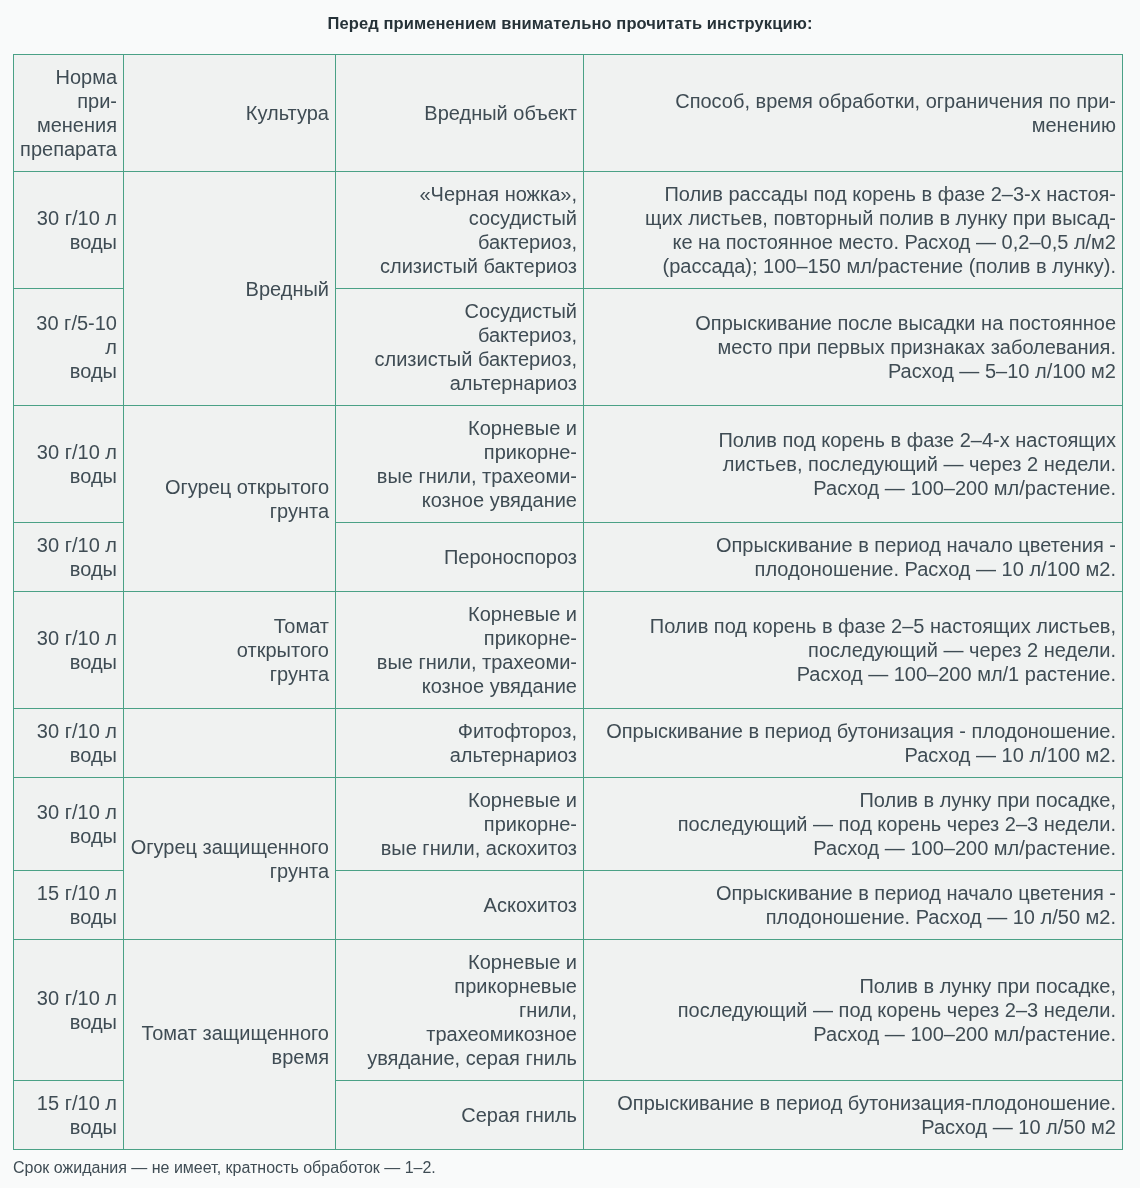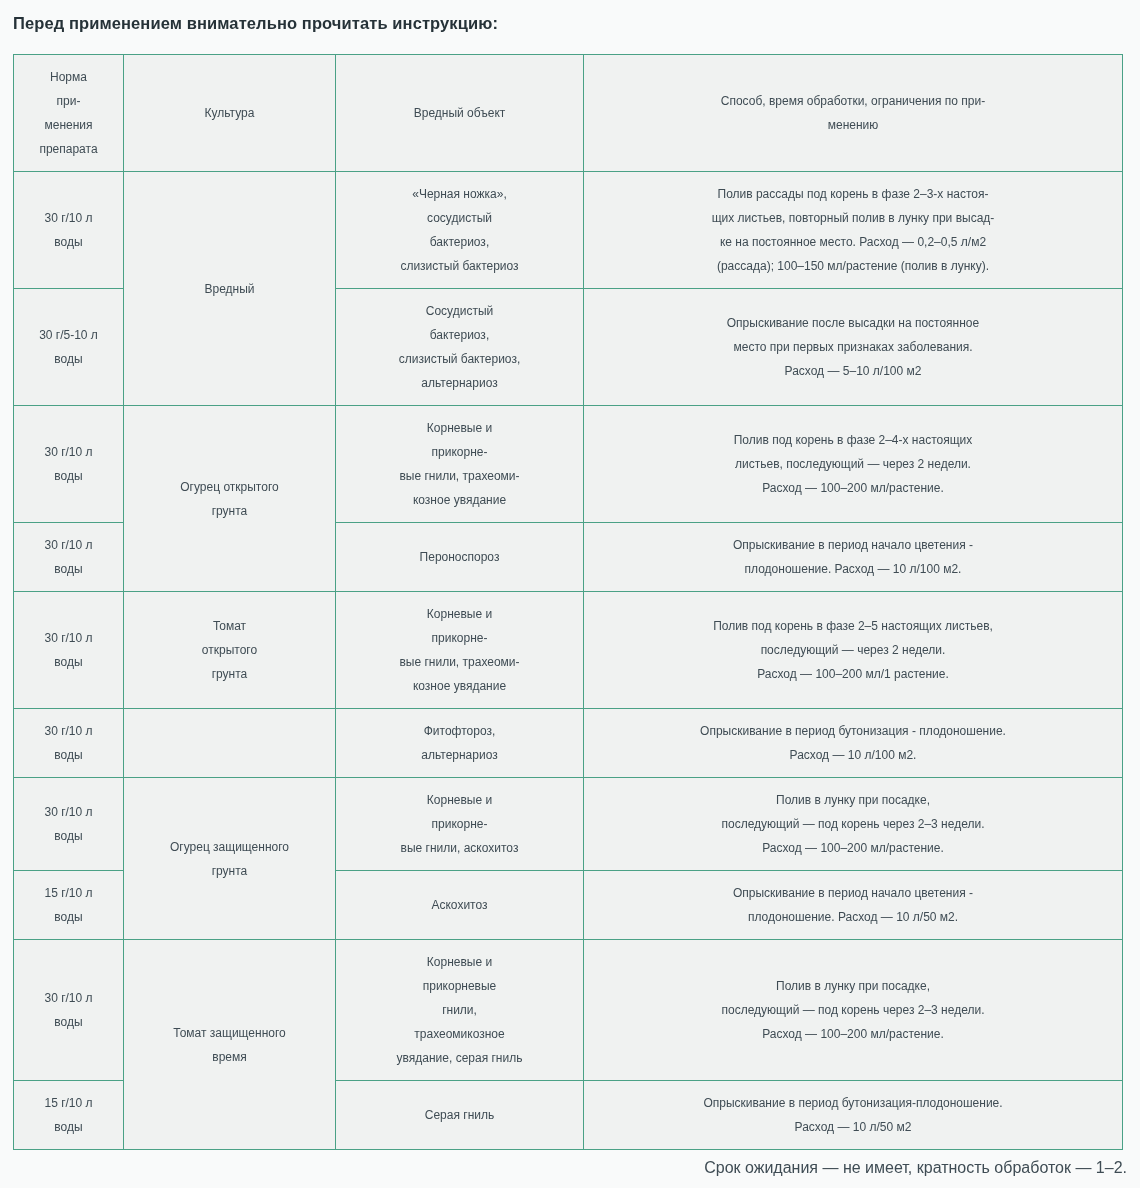--- a/index.html
+++ b/index.html
@@ -16,45 +16,45 @@
     color: var(--text);
   }
   body { min-height: 1188px; width: 1140px; }
   .page { padding: 12px 13px 30px 13px; }
   .title {
     font-size: 16.5px;
     font-weight: bold;
     color: var(--title-text);
     margin: 2px 0 21px 0;
     letter-spacing: 0.1px;
+    text-align: center;
   }
   table.instructions {
     border-collapse: collapse;
     table-layout: fixed;
     width: 1109px;
   }
   table.instructions th,
   table.instructions td {
     border: 1px solid var(--border);
     background: var(--cell-bg);
-    font-size: 12px;
+    font-size: 20px;
     font-weight: normal;
     line-height: 24px;
-    text-align: center;
+    text-align: right;
     vertical-align: middle;
     padding: 10px 6px;
     white-space: pre-line;
     color: var(--text);
   }
   .footer-note {
     font-size: 16px;
     line-height: 22px;
     margin-top: 7px;
     color: var(--text);
-    text-align: right;
   }
 </style>
 </head>
 <body>
 
 <div class="page">
   <h2 class="title">Перед применением внимательно прочитать инструкцию:</h2>
 
   <table class="instructions">
     <colgroup>

